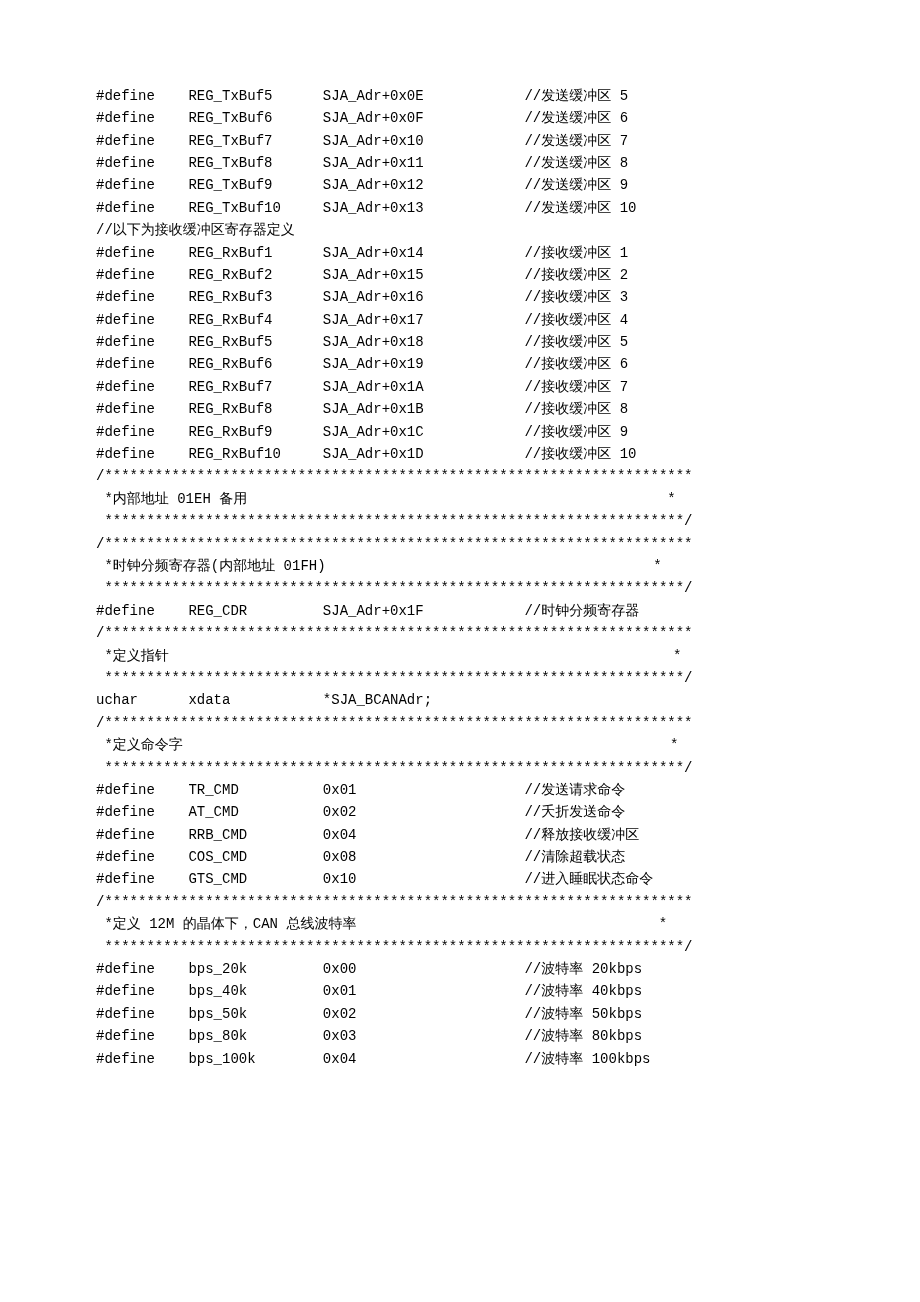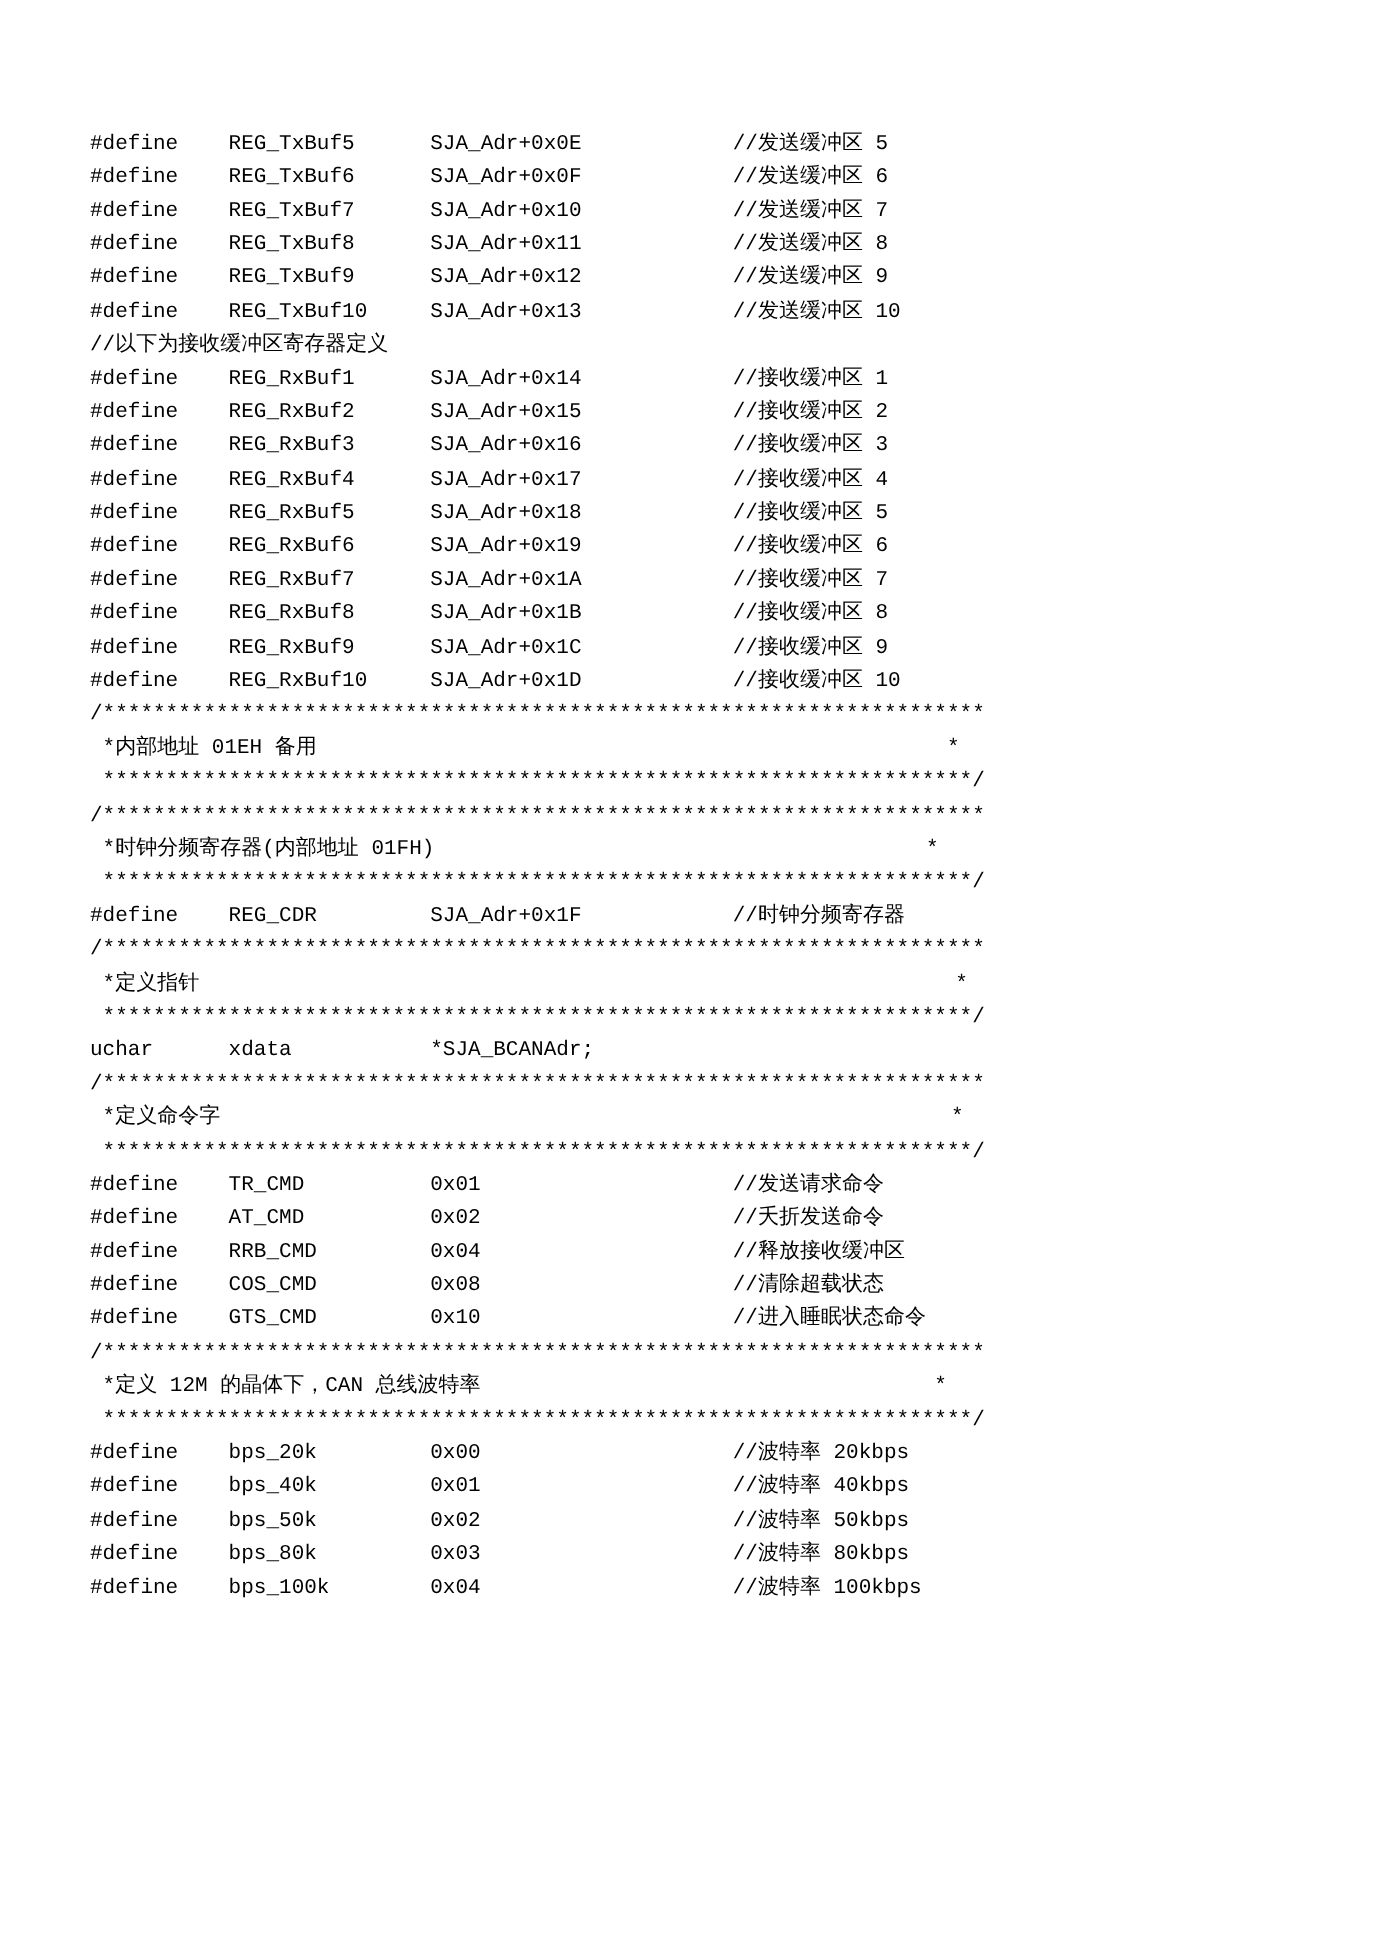--- a/index.html
+++ b/index.html
@@ -5,19 +5,19 @@
   body {
     font-family: "Courier New", monospace;
     font-size: 14px;
     line-height: 1.6;
     background: #fff;
     color: #000;
     margin: 0;
     padding: 40px 60px;
     white-space: pre;
   }
-  .line { white-space: pre; }
+  .line { white-space: pre; margin-left: 36px; }
 </style>
 </head>
 <body>
 
 <div id="code-block"><div class="line">#define    REG_TxBuf5      SJA_Adr+0x0E            //发送缓冲区 5</div><div class="line">#define    REG_TxBuf6      SJA_Adr+0x0F            //发送缓冲区 6</div><div class="line">#define    REG_TxBuf7      SJA_Adr+0x10            //发送缓冲区 7</div><div class="line">#define    REG_TxBuf8      SJA_Adr+0x11            //发送缓冲区 8</div><div class="line">#define    REG_TxBuf9      SJA_Adr+0x12            //发送缓冲区 9</div><div class="line">#define    REG_TxBuf10     SJA_Adr+0x13            //发送缓冲区 10</div><div class="line">//以下为接收缓冲区寄存器定义</div><div class="line">#define    REG_RxBuf1      SJA_Adr+0x14            //接收缓冲区 1</div><div class="line">#define    REG_RxBuf2      SJA_Adr+0x15            //接收缓冲区 2</div><div class="line">#define    REG_RxBuf3      SJA_Adr+0x16            //接收缓冲区 3</div><div class="line">#define    REG_RxBuf4      SJA_Adr+0x17            //接收缓冲区 4</div><div class="line">#define    REG_RxBuf5      SJA_Adr+0x18            //接收缓冲区 5</div><div class="line">#define    REG_RxBuf6      SJA_Adr+0x19            //接收缓冲区 6</div><div class="line">#define    REG_RxBuf7      SJA_Adr+0x1A            //接收缓冲区 7</div><div class="line">#define    REG_RxBuf8      SJA_Adr+0x1B            //接收缓冲区 8</div><div class="line">#define    REG_RxBuf9      SJA_Adr+0x1C            //接收缓冲区 9</div><div class="line">#define    REG_RxBuf10     SJA_Adr+0x1D            //接收缓冲区 10</div><div class="line">/**********************************************************************</div><div class="line"> *内部地址 01EH 备用                                                  *</div><div class="line"> *********************************************************************/</div><div class="line">/**********************************************************************</div><div class="line"> *时钟分频寄存器(内部地址 01FH)                                       *</div><div class="line"> *********************************************************************/</div><div class="line">#define    REG_CDR         SJA_Adr+0x1F            //时钟分频寄存器</div><div class="line">/**********************************************************************</div><div class="line"> *定义指针                                                            *</div><div class="line"> *********************************************************************/</div><div class="line">uchar      xdata           *SJA_BCANAdr;</div><div class="line">/**********************************************************************</div><div class="line"> *定义命令字                                                          *</div><div class="line"> *********************************************************************/</div><div class="line">#define    TR_CMD          0x01                    //发送请求命令</div><div class="line">#define    AT_CMD          0x02                    //夭折发送命令</div><div class="line">#define    RRB_CMD         0x04                    //释放接收缓冲区</div><div class="line">#define    COS_CMD         0x08                    //清除超载状态</div><div class="line">#define    GTS_CMD         0x10                    //进入睡眠状态命令</div><div class="line">/**********************************************************************</div><div class="line"> *定义 12M 的晶体下，CAN 总线波特率                                    *</div><div class="line"> *********************************************************************/</div><div class="line">#define    bps_20k         0x00                    //波特率 20kbps</div><div class="line">#define    bps_40k         0x01                    //波特率 40kbps</div><div class="line">#define    bps_50k         0x02                    //波特率 50kbps</div><div class="line">#define    bps_80k         0x03                    //波特率 80kbps</div><div class="line">#define    bps_100k        0x04                    //波特率 100kbps</div></div>
 
 
 </body></html>

